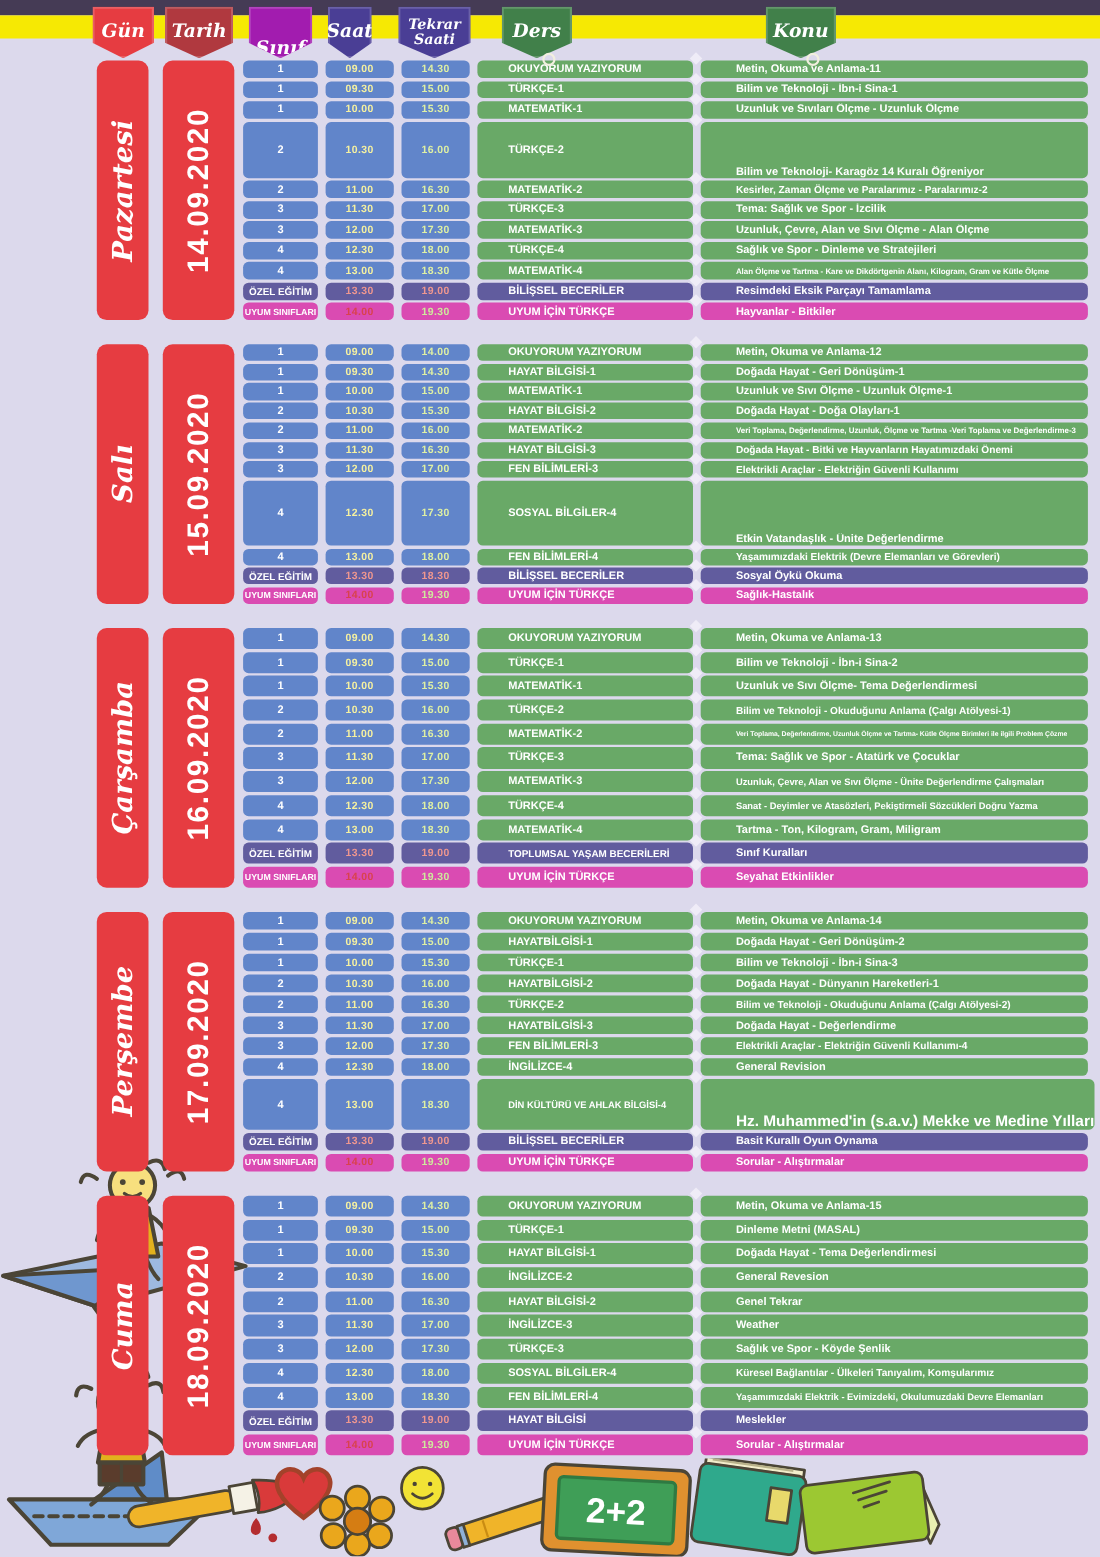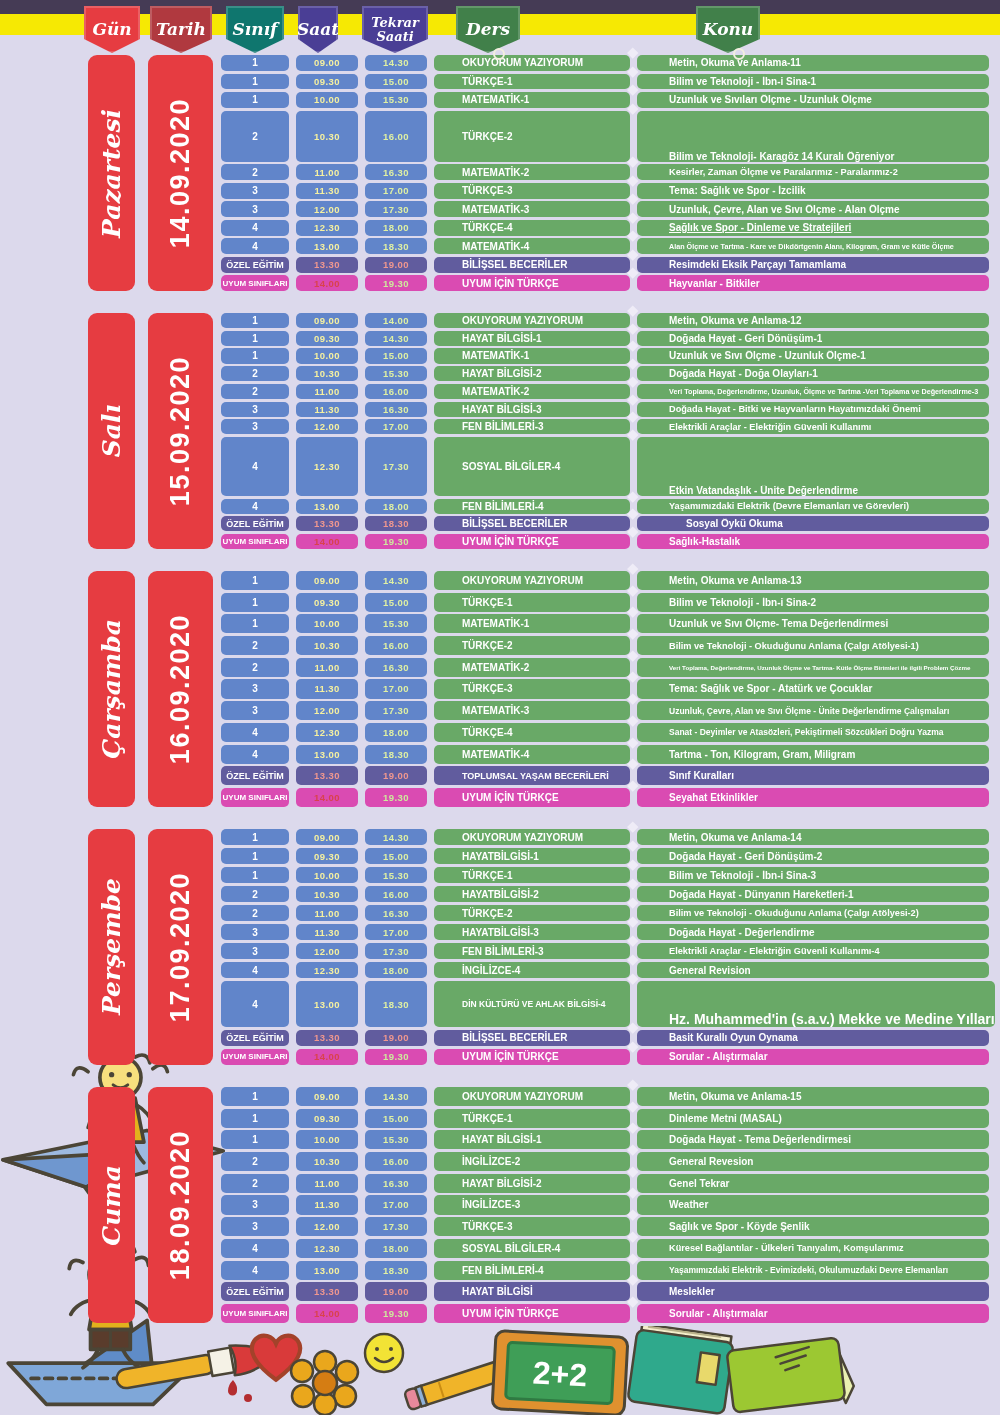--- a/index.html
+++ b/index.html
@@ -54,21 +54,21 @@
 
 <div class="topbar"></div>
 <div class="yellowband"></div>
 <div id="ribbons">
     <div class="ribbon rib-gun" style="background: rgb(230, 60, 65);">
       <span>Gün</span>
     </div>
     <div class="ribbon rib-tarih" style="background: rgb(176, 57, 63);">
       <span>Tarih</span>
     </div>
-    <div class="ribbon rib-sinif" style="background: #0f766e;">
+    <div class="ribbon rib-sinif" style="background: #a21caf; align-items: flex-end;">
       <span>Sınıf</span>
     </div>
     <div class="ribbon rib-saat" style="background: rgb(74, 62, 149);">
       <span>Saat</span>
     </div>
     <div class="ribbon rib-tekrar" style="background: rgb(74, 62, 149);">
       <span>Tekrar Saati</span>
     </div>
     <div class="ribbon rib-ders" style="background: rgb(65, 128, 74);">
       <span>Ders</span>
@@ -150,21 +150,21 @@
           <div class="cell c-konu">
             <span class="txt" style="font-size: 10px;">Uzunluk, Çevre, Alan ve Sıvı Ölçme - Alan Ölçme</span>
           </div>
         </div>
         <div class="row t-lesson">
           <div class="cell c-sinif">4</div>
           <div class="cell c-saat">12.30</div>
           <div class="cell c-tekrar">18.00</div>
           <div class="cell c-ders">TÜRKÇE-4</div>
           <div class="cell c-konu">
-            <span class="txt" style="font-size: 10px; text-decoration: underline;">Sağlık ve Spor - Dinleme ve Stratejileri</span>
+            <span class="txt" style="font-size: 10px;">Sağlık ve Spor - Dinleme ve Stratejileri</span>
           </div>
         </div>
         <div class="row t-lesson">
           <div class="cell c-sinif">4</div>
           <div class="cell c-saat">13.00</div>
           <div class="cell c-tekrar">18.30</div>
           <div class="cell c-ders">MATEMATİK-4</div>
           <div class="cell c-konu">
             <span class="txt" style="font-size: 7.2px;">Alan Ölçme ve Tartma - Kare ve Dikdörtgenin Alanı, Kilogram, Gram ve Kütle Ölçme</span>
           </div>
@@ -277,21 +277,21 @@
           <div class="cell c-konu">
             <span class="txt" style="font-size: 9.2px;">Yaşamımızdaki Elektrik (Devre Elemanları ve Görevleri)</span>
           </div>
         </div>
         <div class="row t-ozel">
           <div class="cell c-sinif">ÖZEL EĞİTİM</div>
           <div class="cell c-saat">13.30</div>
           <div class="cell c-tekrar">18.30</div>
           <div class="cell c-ders">BİLİŞSEL BECERİLER</div>
           <div class="cell c-konu">
-            <span class="txt" style="font-size: 10px; margin-left: 17px;">Sosyal Öykü Okuma</span>
+            <span class="txt" style="font-size: 10px;">Sosyal Öykü Okuma</span>
           </div>
         </div>
         <div class="row t-uyum">
           <div class="cell c-sinif">UYUM SINIFLARI</div>
           <div class="cell c-saat">14.00</div>
           <div class="cell c-tekrar">19.30</div>
           <div class="cell c-ders">UYUM İÇİN TÜRKÇE</div>
           <div class="cell c-konu">
             <span class="txt" style="font-size: 10px;">Sağlık-Hastalık</span>
           </div>

